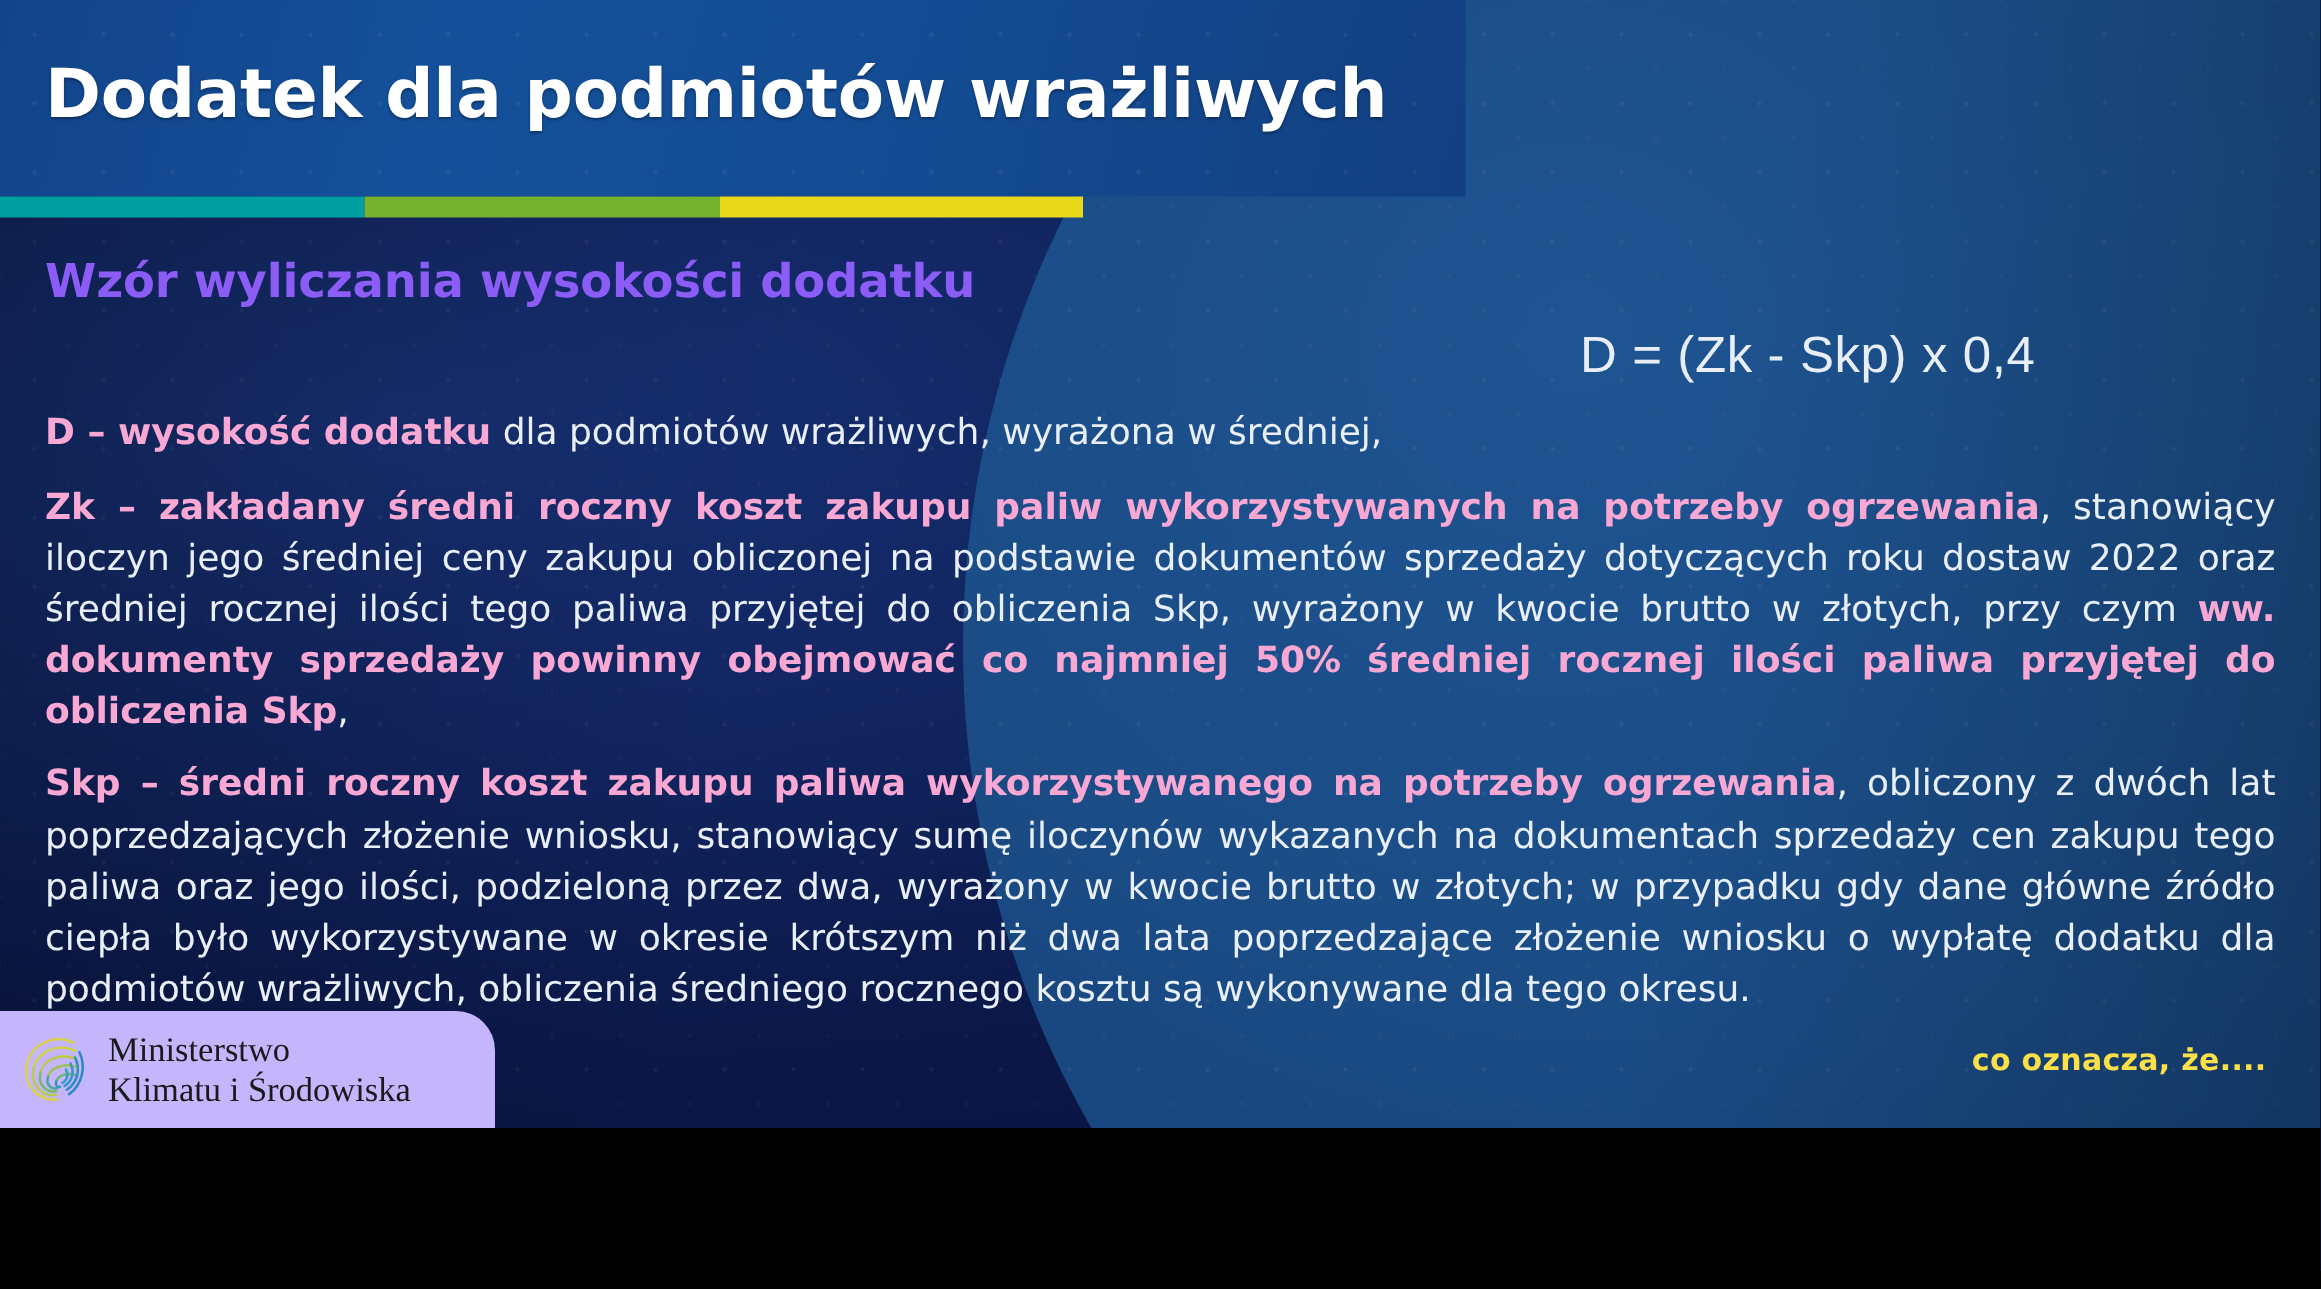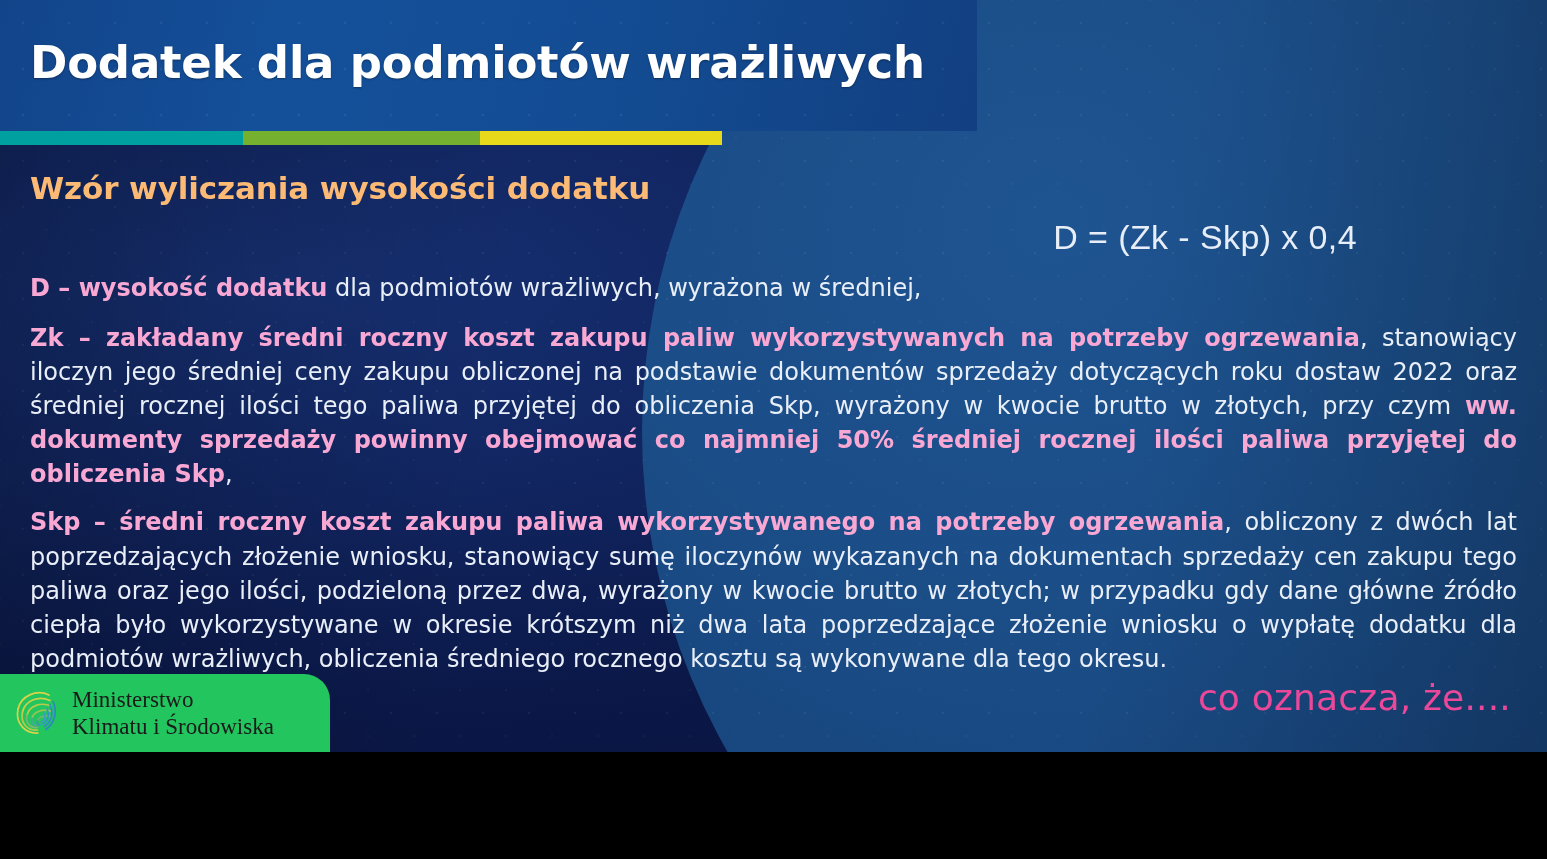--- a/index.html
+++ b/index.html
@@ -103,21 +103,21 @@
     position: absolute;
     left: 30px;
     top: 170px;
     width: 1487px;
     z-index: 3;
   }
 
   .section-heading {
     font-size: 31px;
     font-weight: 700;
-    color: #fdba74;
+    color: #8b5cf6;
     margin: 0 0 12px 0;
     letter-spacing: -0.1px;
   }
 
   .formula {
     font-size: 34px;
     font-weight: 400;
     color: #e8eef8;
     text-align: right;
     margin: 8px 0 14px 0;
@@ -141,21 +141,21 @@
     color: #f9a8d4;
   }
 
   
   .logo-panel {
     position: absolute;
     left: 0;
     bottom: 0;
     width: 330px;
     height: 78px;
-    background: #22c55e;
+    background: #c4b5fd;
     border-top-right-radius: 26px;
     display: flex;
     align-items: center;
     z-index: 6;
     overflow: hidden;
   }
 
   .logo-mark {
     width: 50px;
     height: 56px;
@@ -168,23 +168,23 @@
     font-family: "Liberation Serif", "DejaVu Serif", serif;
     font-size: 23px;
     line-height: 1.18;
     color: #1a1a1a;
   }
 
   .tagline {
     position: absolute;
     right: 36px;
     bottom: 34px;
-    font-size: 36px;
-    color: #ec4899;
-    font-weight: 400;
+    font-size: 20px;
+    color: #fde047;
+    font-weight: 700;
     z-index: 5;
     letter-spacing: 0.2px;
   }
 </style>
 </head>
 <body>
 
 <div id="slide">
 
   <div class="bg-base"></div>

